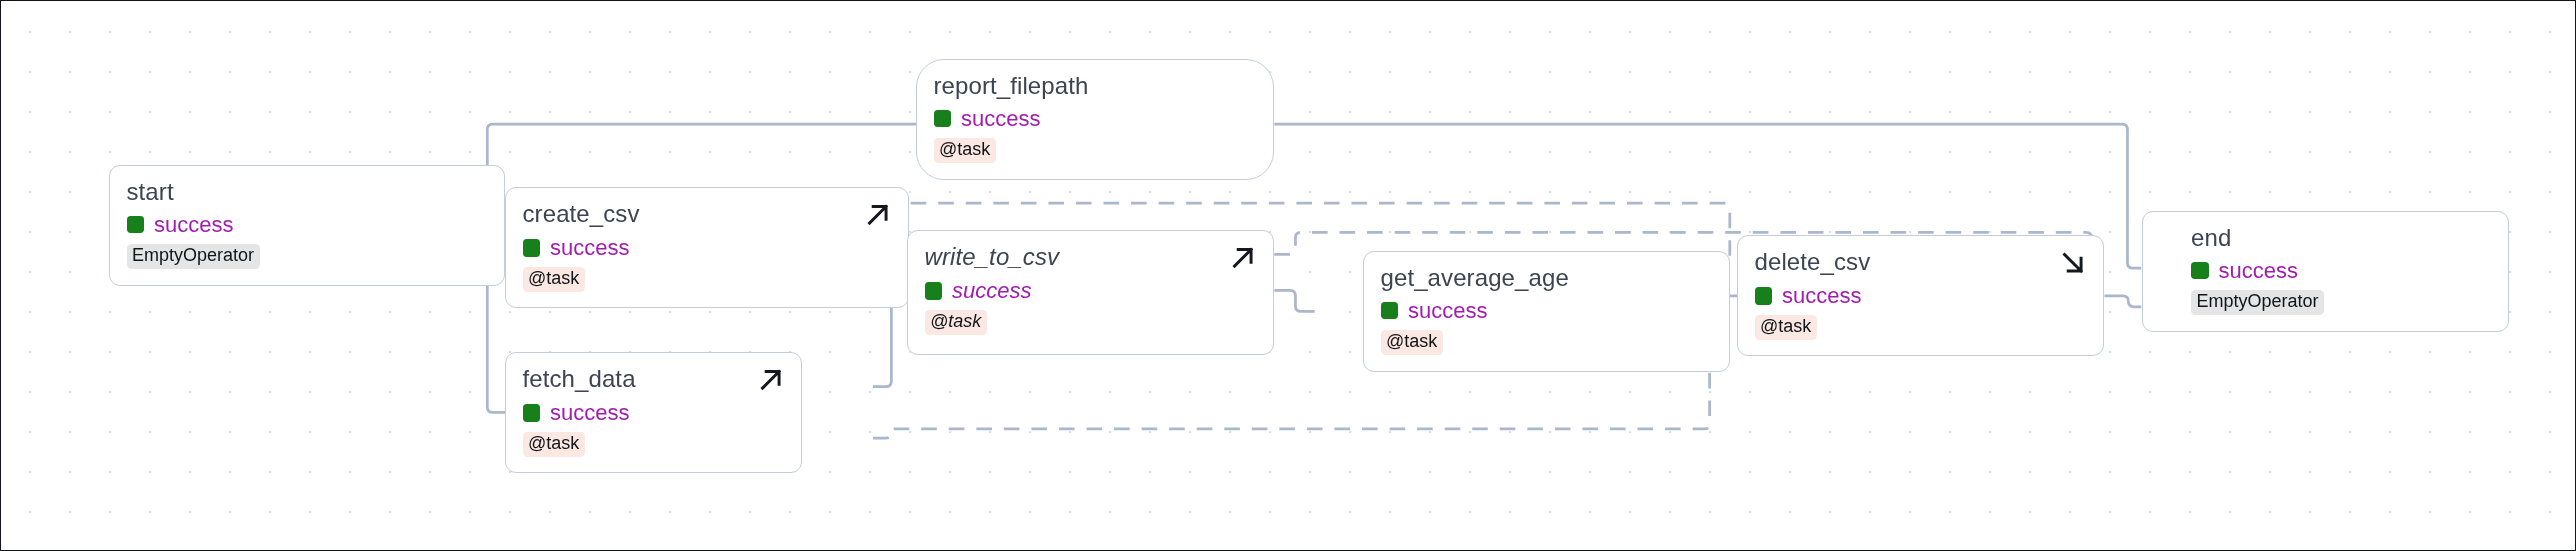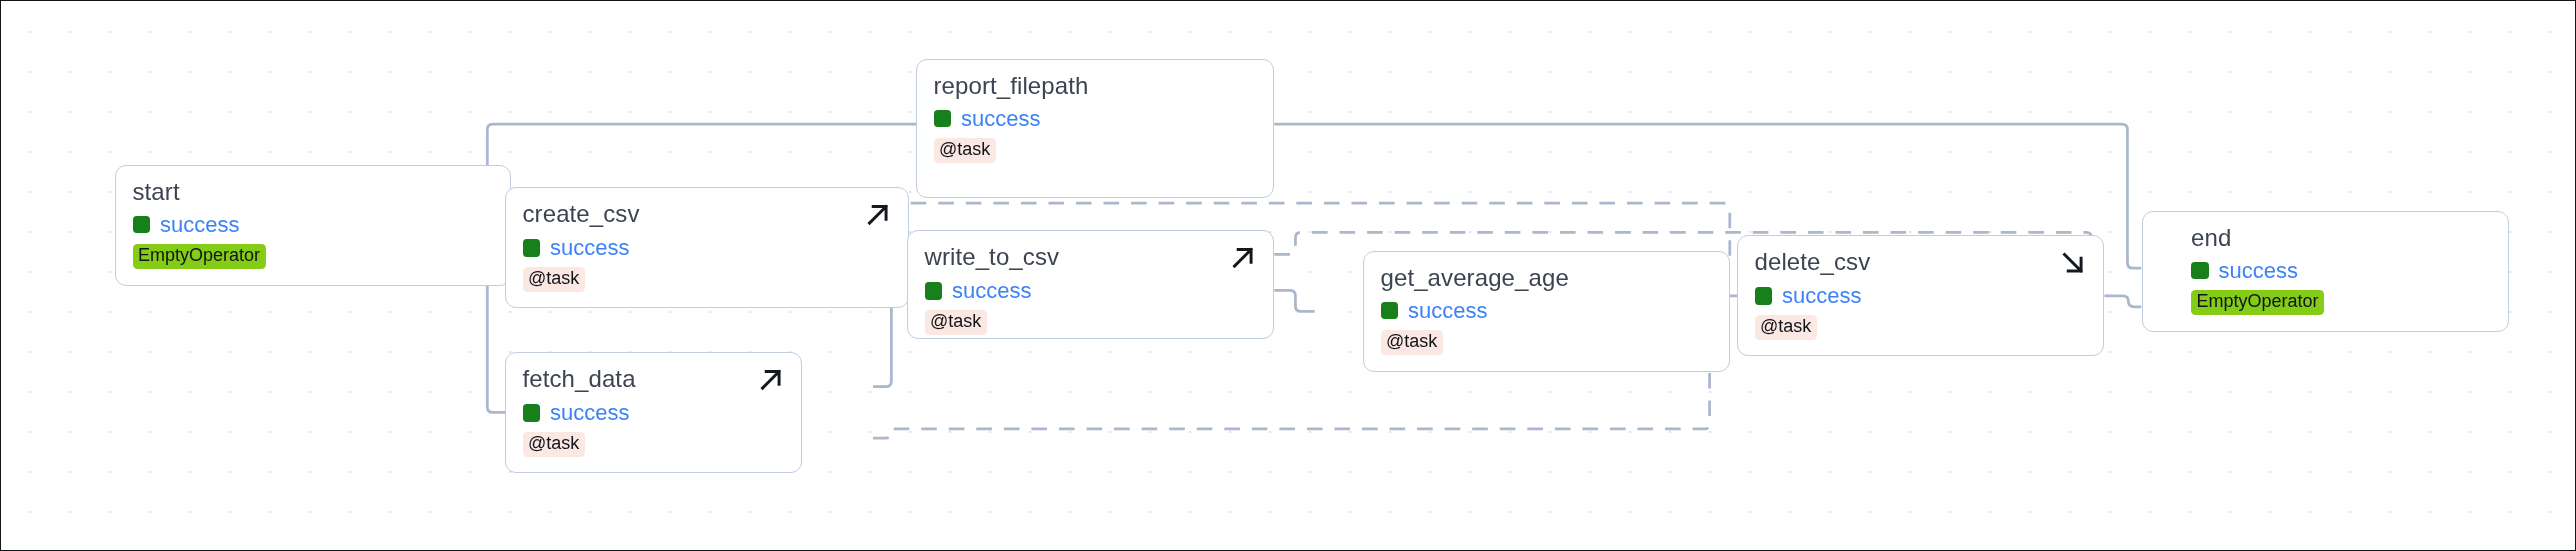--- a/index.html
+++ b/index.html
@@ -65,33 +65,33 @@
   .status-dot{
     width:17.5px;
     height:17.5px;
     border-radius:3.7px;
     background:#17801a;
     flex:0 0 auto;
     display:block;
   }
   .status-label{
     font-size:22px;
-    color:#3b82f6;
+    color:#a21caf;
     line-height:1;
   }
   .node-type{
     margin-top:8.3px;
     display:inline-block;
     font-size:18px;
     line-height:1.2;
     color:#111418;
     padding:0.9px 5.5px 2.8px 5.5px;
     border-radius:4.6px;
   }
-  .type-operator{background:#84cc16;}
+  .type-operator{background:#e5e5e5;}
   .type-task{background:#fbe8e2;}
 </style>
 </head>
 <body>
 
 <div id="canvas">
 
   <svg id="edges" viewBox="0 0 2804 600" width="2576" height="551" xmlns="http://www.w3.org/2000/svg" aria-hidden="true">
       <path d="M 511 240 L 523 240 Q 529 240 529 234 L 529 140 Q 529 134 535 134 L 996 134" fill="none" stroke="#aab7cc" stroke-width="3" stroke-linecap="butt" stroke-linejoin="round"></path>
       <path d="M 511 240 L 523 240 Q 529 240 529 246 L 529 262 Q 529 268 535 268 L 549 268" fill="none" stroke="#aab7cc" stroke-width="3" stroke-linecap="butt" stroke-linejoin="round"></path>
@@ -101,21 +101,21 @@
       <path d="M 949 244 L 963 244 Q 969 244 969 238 L 969 226 Q 969 220 975 220 L 1876 220 Q 1882 220 1882 226 L 1882 290" fill="none" stroke="#aab7cc" stroke-width="3" stroke-linecap="butt" stroke-linejoin="round" stroke-dasharray="17 13"></path>
       <path d="M 949 420 L 963 420 Q 969 420 969 414 L 969 321 Q 969 315 975 315 L 986 315" fill="none" stroke="#aab7cc" stroke-width="3" stroke-linecap="butt" stroke-linejoin="round"></path>
       <path d="M 949 476 L 963 476 Q 969 476 969 470 L 969 466 L 1854 466 Q 1860 466 1860 460 L 1860 330" fill="none" stroke="#aab7cc" stroke-width="3" stroke-linecap="butt" stroke-linejoin="round" stroke-dasharray="17 13"></path>
       <path d="M 1386 315 L 1403 315 Q 1409 315 1409 321 L 1409 332 Q 1409 338 1415 338 L 1430 338" fill="none" stroke="#aab7cc" stroke-width="3" stroke-linecap="butt" stroke-linejoin="round"></path>
       <path d="M 1386 276 L 1403 276 Q 1409 276 1409 270 L 1409 258 Q 1409 252 1415 252 L 2270 252 Q 2276 252 2276 258 L 2276 268" fill="none" stroke="#aab7cc" stroke-width="3" stroke-linecap="butt" stroke-linejoin="round" stroke-dasharray="17 13"></path>
       <path d="M 1830 338 L 1860 338 Q 1866 338 1866 332 L 1866 327 Q 1866 321 1872 321 L 1890 321" fill="none" stroke="#aab7cc" stroke-width="3" stroke-linecap="butt" stroke-linejoin="round"></path>
       <path d="M 2290 321 L 2310 321 Q 2316 321 2316 327 L 2316 327 Q 2316 333 2322 333 L 2330 333" fill="none" stroke="#aab7cc" stroke-width="3" stroke-linecap="butt" stroke-linejoin="round"></path>
     </svg>
 
   <div id="nodes">
-      <div class="node" style="left: 114px; top: 164px; width: 396px; height: 121px;">
+      <div class="node" style="left: 108px; top: 164px; width: 396px; height: 121px;">
     <div class="node-head">
       <div class="node-title">start</div>
 
     </div>
     <div class="node-status">
       <span class="status-dot"></span>
       <span class="status-label">success</span>
     </div>
     <div><span class="node-type type-operator">EmptyOperator</span></div>
   </div>
@@ -127,32 +127,32 @@
               <path d="M6 24 L24 6 M10 6 L24 6 L24 20" fill="none" stroke="currentColor" stroke-width="3.2" stroke-linecap="square" stroke-linejoin="miter"></path>
             </svg>
           </span>
     </div>
     <div class="node-status">
       <span class="status-dot"></span>
       <span class="status-label">success</span>
     </div>
     <div><span class="node-type type-task">@task</span></div>
   </div>
-      <div class="node" style="left: 915px; top: 58px; width: 358px; height: 139px;">
+      <div class="node" style="left: 915px; top: 58px; width: 358px; height: 121px; border-radius: 28px;">
     <div class="node-head">
       <div class="node-title">report_filepath</div>
 
     </div>
     <div class="node-status">
       <span class="status-dot"></span>
       <span class="status-label">success</span>
     </div>
     <div><span class="node-type type-task">@task</span></div>
   </div>
-      <div class="node" style="left: 906px; top: 229px; width: 367px; height: 109px;">
+      <div class="node" style="left: 906px; top: 229px; width: 367px; height: 125px; font-style: italic;">
     <div class="node-head">
       <div class="node-title">write_to_csv</div>
       <span class="node-arrow">
             <svg viewBox="0 0 30 30" width="27.6" height="27.6">
               <path d="M6 24 L24 6 M10 6 L24 6 L24 20" fill="none" stroke="currentColor" stroke-width="3.2" stroke-linecap="square" stroke-linejoin="miter"></path>
             </svg>
           </span>
     </div>
     <div class="node-status">
       <span class="status-dot"></span>

